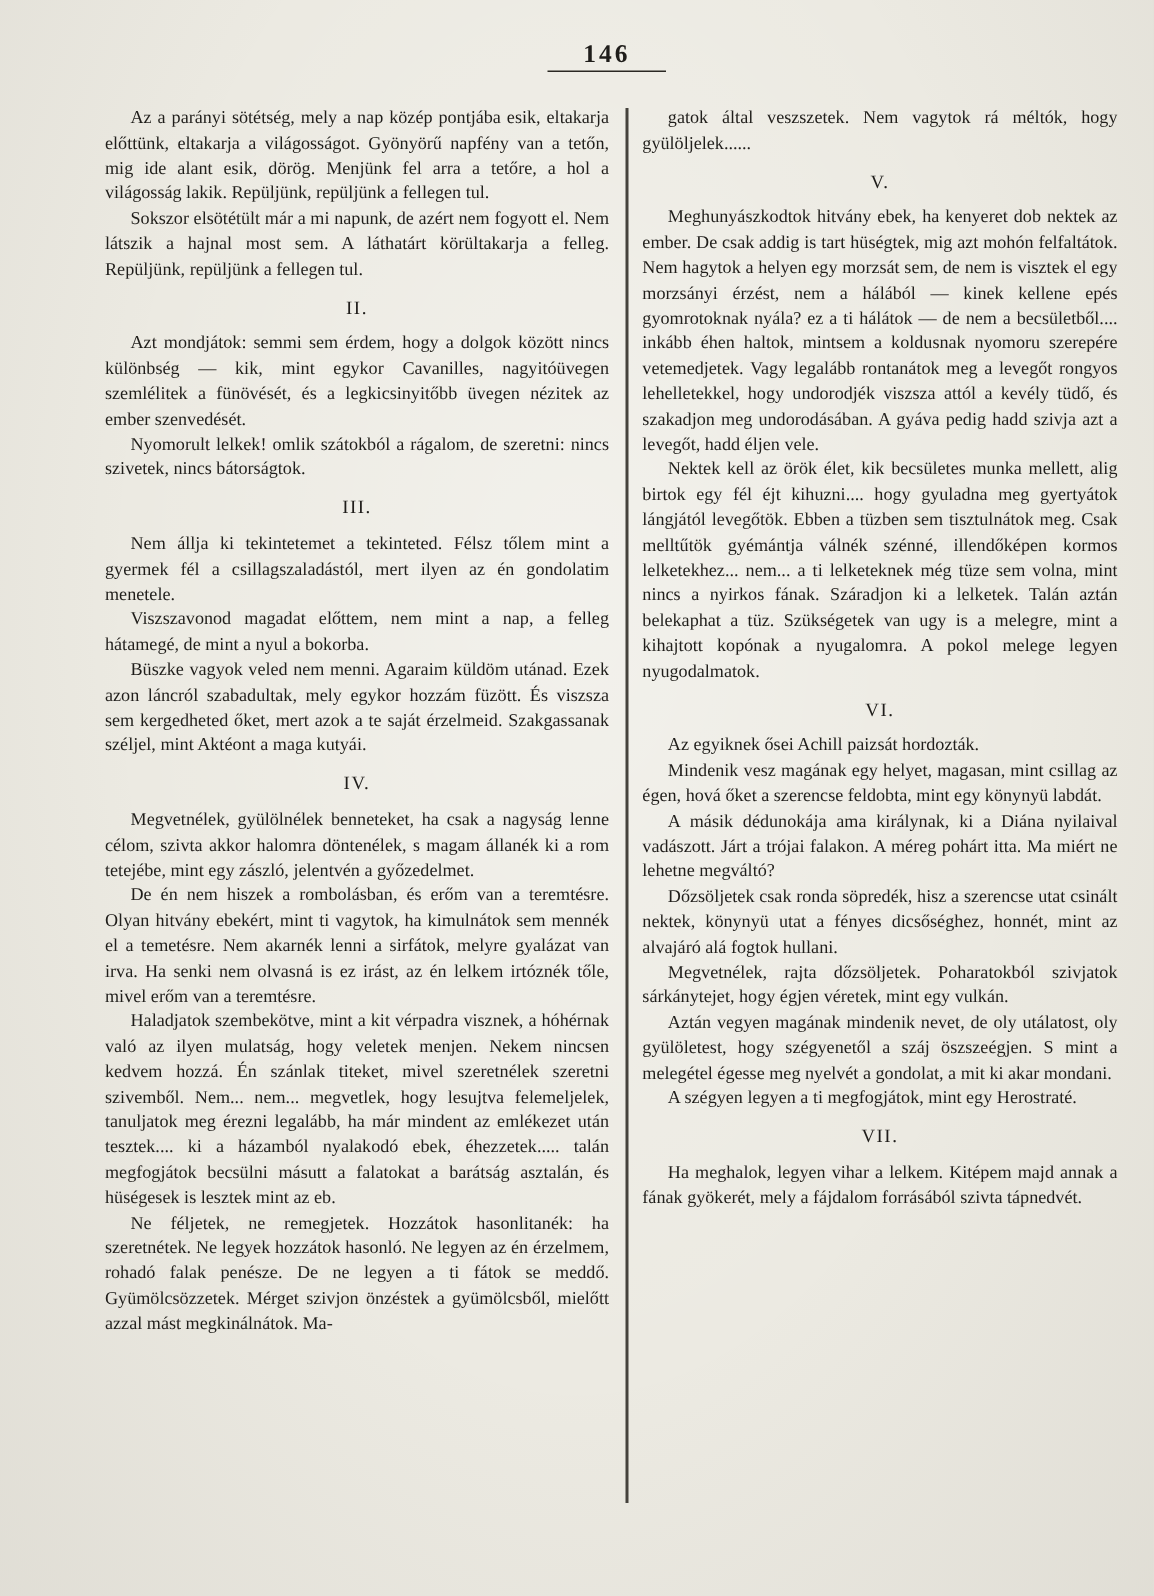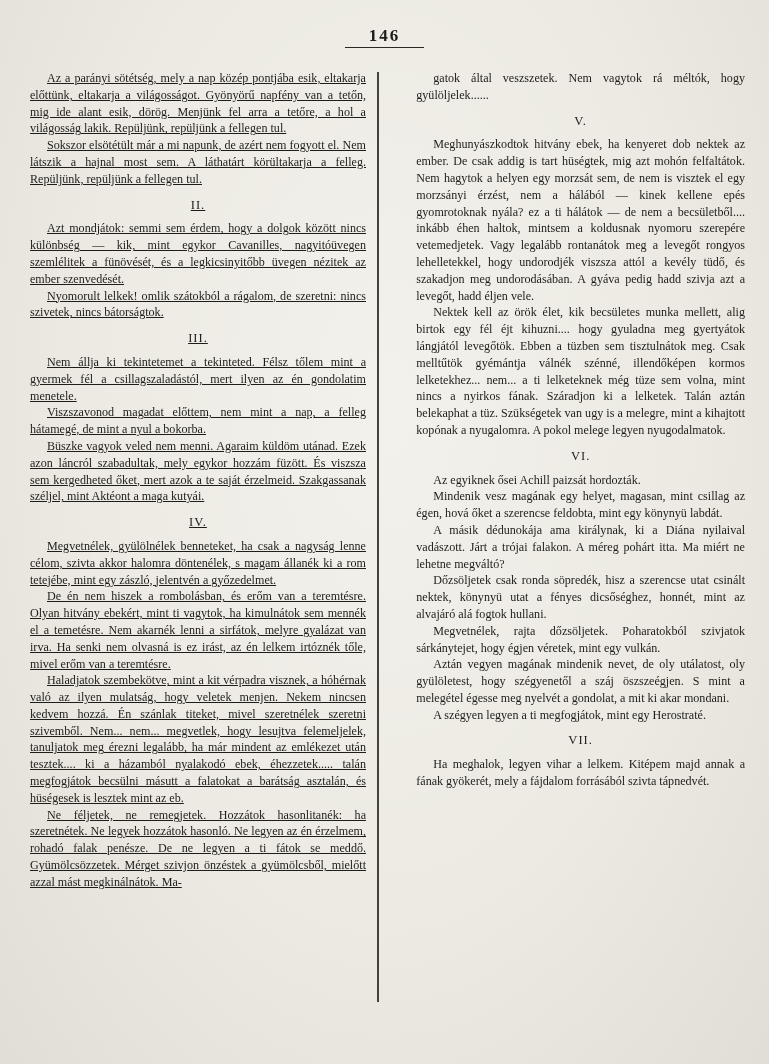--- a/index.html
+++ b/index.html
@@ -19,20 +19,21 @@
   .page{
     position:relative;
     width:769px;
     height:1064px;
     box-sizing:border-box;
     background:
       radial-gradient(ellipse at 50% 38%, rgba(255,255,255,0.35) 0%, rgba(255,255,255,0) 55%, rgba(70,60,45,0.07) 100%),
       var(--paper);
     font-family:"Liberation Serif","DejaVu Serif",serif;
     color:var(--ink);
+    padding-left:40px;
   }
   .pageno-row{
     text-align:center;
     padding-top:26px;
     height:34px;
   }
   .pageno{
     display:inline-block;
     font-size:17px;
     font-weight:bold;
@@ -45,22 +46,22 @@
     align-items:stretch;
     padding:10px 24px 0 30px;
     box-sizing:border-box;
   }
   .col{
     font-size:12.1px;
     line-height:16.8px;
     text-align:justify;
     overflow:hidden;
   }
-  .col-left{ flex:0 0 336px;text-decoration:underline; }
-  .col-right{ flex:1 1 auto;margin-left:28px; }
+  .col-left{ flex:0 0 336px; }
+  .col-right{ flex:1 1 auto; }
   .separator{
     width:2px;
     border-left:1px solid #45423c;
     border-right:1px solid #45423c;
     margin:2px 9px 0 11px;
     min-height:930px;
   }
   .para{
     margin:0;
     text-indent:17px;

